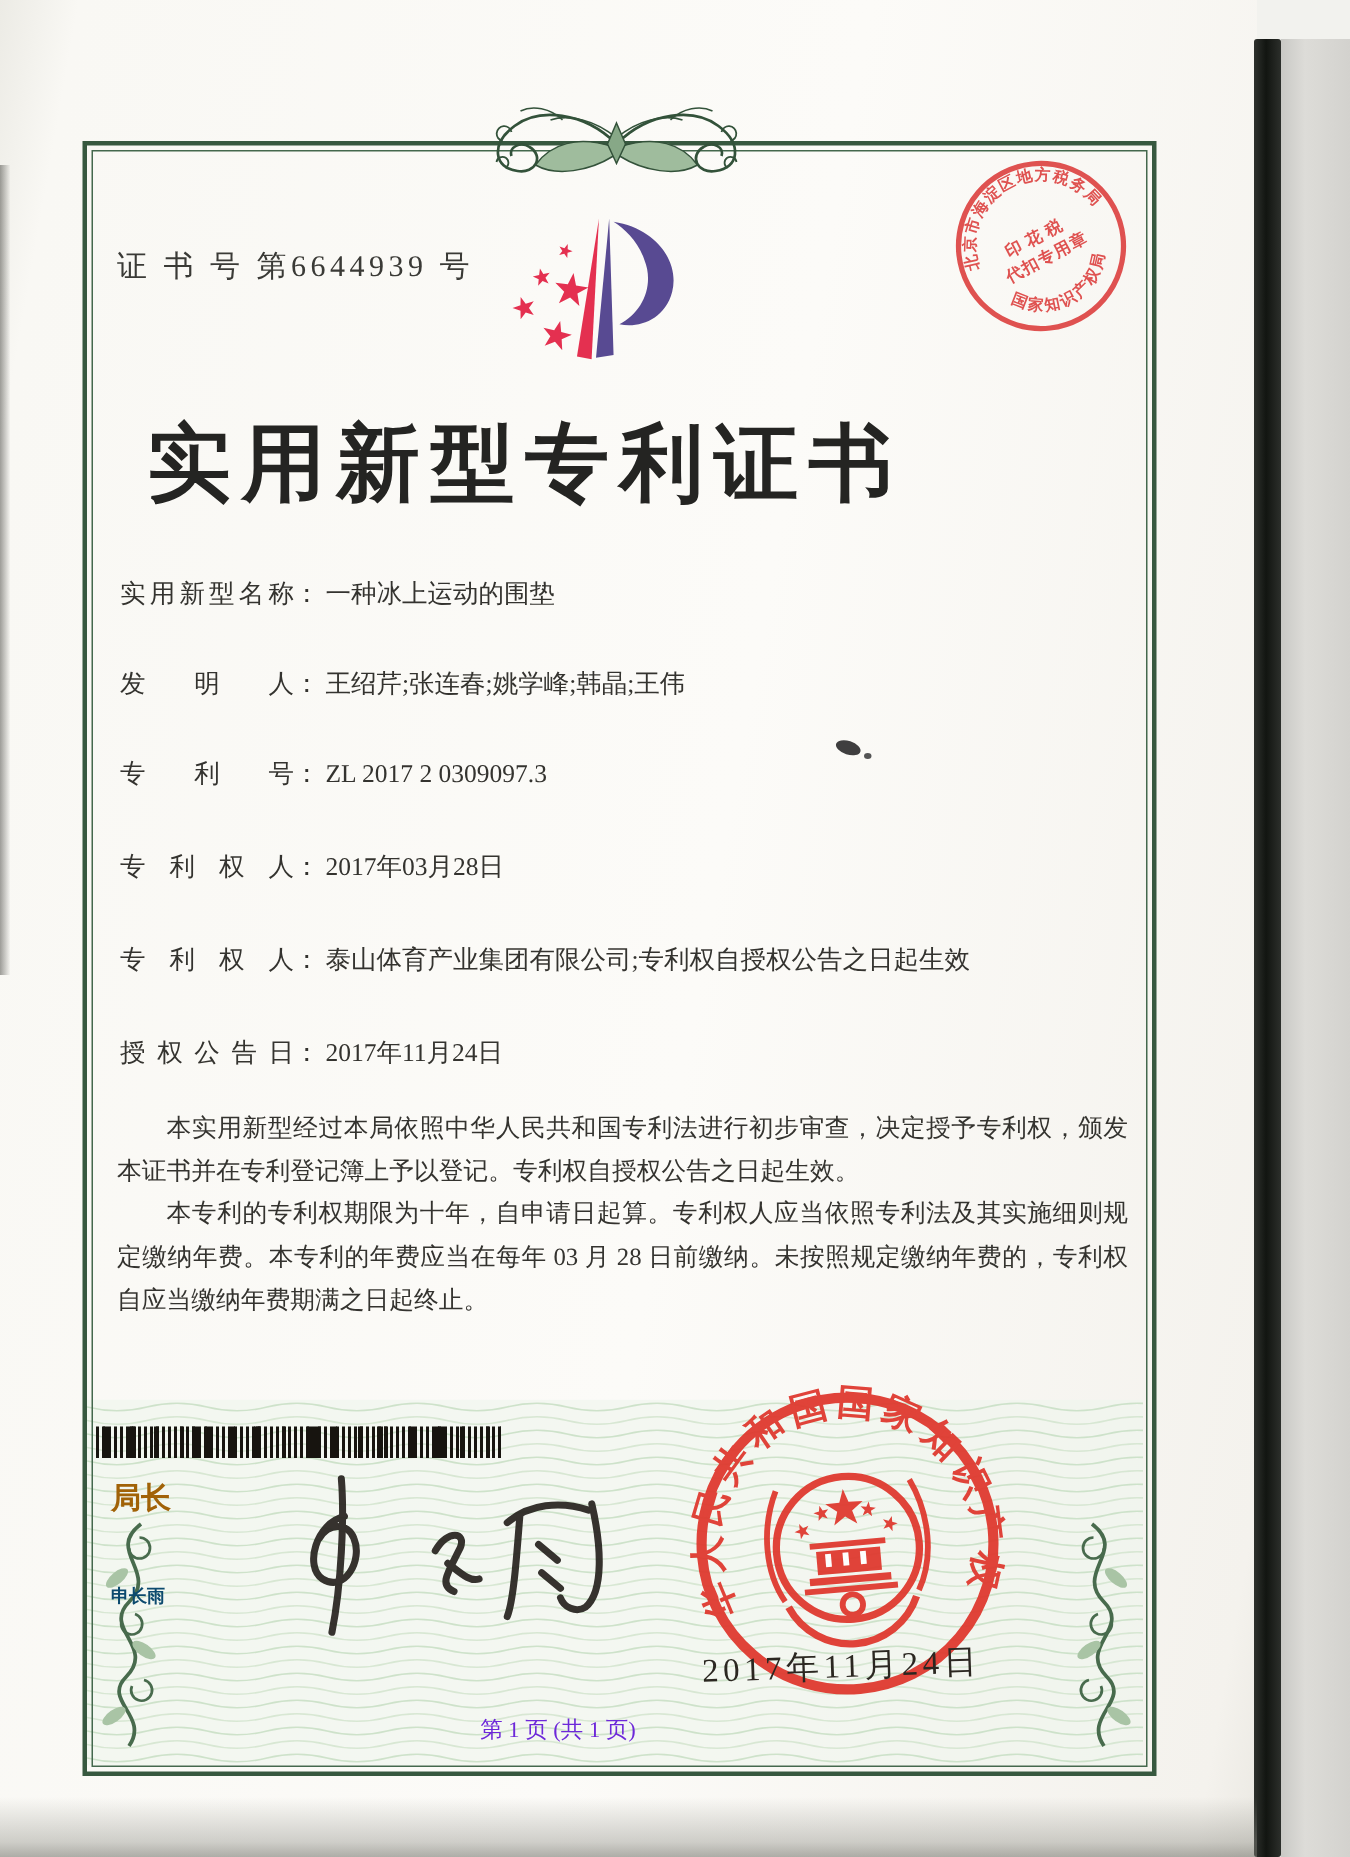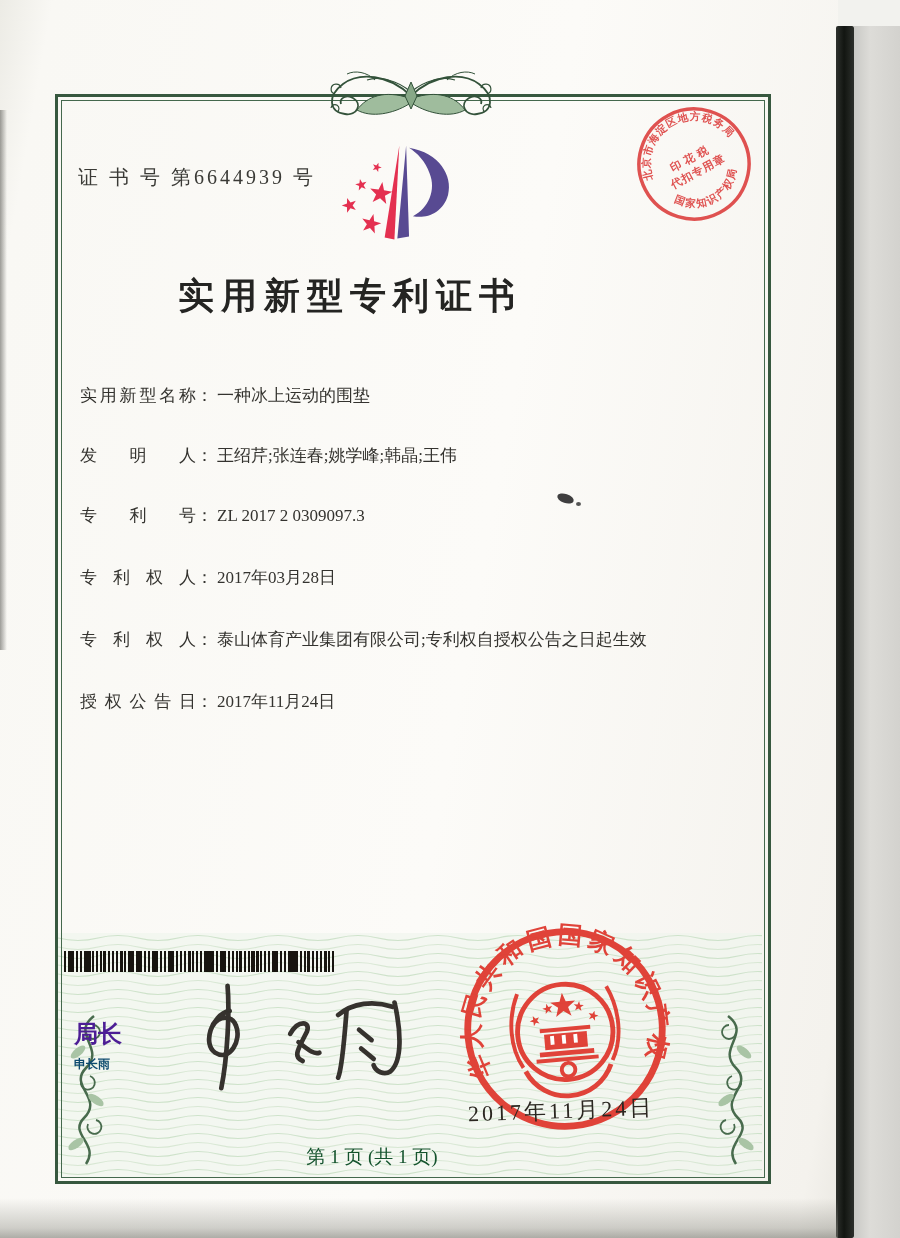--- a/index.html
+++ b/index.html
@@ -30,42 +30,42 @@
   .guilloche{left:58px;top:933px;width:704px;height:244px;z-index:2;}
   
   .top-orn{left:271px;top:62px;width:280px;height:66px;z-index:4;}
   .corner-orn{width:72px;height:162px;z-index:4;}
   .corner-left{left:50px;top:1012px;}
   .corner-right{left:700px;top:1012px;transform:scaleX(-1);}
   
   .cert-no{left:78px;top:136px;font-size:20px;letter-spacing:3px;color:#3a3a36;z-index:5;margin-top:28px;}
   .logo{left:327px;top:140px;width:168px;height:122px;z-index:5;}
   .tax-stamp{left:634px;top:104px;width:120px;height:120px;transform:rotate(-28deg);z-index:6;opacity:.92;}
-  .title{left:55px;top:272px;width:590px;text-align:center;font-size:36px;font-weight:700;
+  .title{left:55px;top:272px;width:590px;text-align:center;font-size:56px;font-weight:700;
     letter-spacing:7px;color:#242422;z-index:5;}
   .frow{left:80px;width:672px;font-size:17px;z-index:5;white-space:nowrap;color:#34332f;}
   .flabel{display:inline-block;width:116px;text-align:justify;text-align-last:justify;vertical-align:top;}
   .fcolon{display:inline-block;margin-right:4px;}
   .paras{left:78px;top:738px;width:674px;z-index:5;}
   .paras p{margin:0;font-size:16.5px;line-height:1.74;text-align:justify;text-indent:2em;color:#34332f;}
   .barcode{left:64px;top:951px;width:270px;height:21px;z-index:5;
     background:
       repeating-linear-gradient(90deg,#17140f 0 2px,transparent 2px 4px),
       repeating-linear-gradient(90deg,transparent 0 5px,#17140f 5px 8px,transparent 8px 17px),
       repeating-linear-gradient(90deg,transparent 0 23px,#17140f 23px 27px,transparent 27px 41px);}
-  .comm-label{left:74px;top:1018px;font-size:24px;font-weight:700;
-    font-family:"Liberation Sans","DejaVu Sans",sans-serif;color:#4c1d95;z-index:5;}
+  .comm-label{left:74px;top:985px;font-size:20px;font-weight:700;
+    font-family:"Liberation Sans","DejaVu Sans",sans-serif;color:#a16207;z-index:5;}
   .comm-name{left:74px;top:1056px;font-size:12px;font-weight:700;
     font-family:"Liberation Sans","DejaVu Sans",sans-serif;color:#0c4a6e;z-index:5;}
   .signature{left:190px;top:978px;width:240px;height:118px;z-index:5;}
   .seal{left:458px;top:922px;width:214px;height:214px;transform:rotate(-5deg);z-index:6;opacity:.93;}
   .seal-date{left:468px;top:1096px;font-size:22px;letter-spacing:3px;color:#2b2721;
     transform:rotate(-2deg);z-index:7;}
-  .footer{left:55px;top:1144px;width:710px;text-align:center;font-size:19px;
-    color:#14532d;transform:translateX(-38px);z-index:5;}
+  .footer{left:55px;top:1144px;width:710px;text-align:center;font-size:15px;
+    color:#6d28d9;transform:translateX(-38px);z-index:5;}
   .smudge{left:557px;top:494px;width:17px;height:9px;background:#1d1d1f;border-radius:50%;
     transform:rotate(18deg);opacity:.85;z-index:5;}
   .smudge2{left:576px;top:502px;width:5px;height:4px;background:#2a2a2c;border-radius:50%;opacity:.8;z-index:5;}
 </style>
 </head>
 <body>
 
 <svg width="0" height="0" style="position:absolute" aria-hidden="true">
   <defs>
     <polygon id="star5" points="0,-10 2.35,-3.24 9.51,-3.09 3.8,1.24 5.88,8.09 0,4 -5.88,8.09 -3.8,1.24 -9.51,-3.09 -2.35,-3.24"></polygon>
@@ -200,20 +200,22 @@
     <span class="flabel">专利权人</span><span class="fcolon">：</span><span>泰山体育产业集团有限公司;专利权自授权公告之日起生效</span>
   </div>
   <div class="abs frow" style="top:690px">
     <span class="flabel">授权公告日</span><span class="fcolon">：</span><span>2017年11月24日</span>
   </div>
 
   <div class="abs smudge"></div>
   <div class="abs smudge2"></div>
 
   <div class="abs paras">
+    <p>本实用新型经过本局依照中华人民共和国专利法进行初步审查，决定授予专利权，颁发本证书并在专利登记簿上予以登记。专利权自授权公告之日起生效。</p>
+    <p>本专利的专利权期限为十年，自申请日起算。专利权人应当依照专利法及其实施细则规定缴纳年费。本专利的年费应当在每年 03 月 28 日前缴纳。未按照规定缴纳年费的，专利权自应当缴纳年费期满之日起终止。</p>
   </div>
 
   <div class="abs barcode"></div>
 
   <div class="abs comm-label">局长</div>
   <div class="abs comm-name">申长雨</div>
 
   <svg class="abs signature" viewBox="0 0 230 110">
     <g fill="none" stroke="#26221e" stroke-width="4.5" stroke-linecap="round" opacity="0.92">
       <path d="M38,30 C20,34 12,62 24,70 C38,79 50,58 44,44 C40,34 28,34 22,44"></path>

